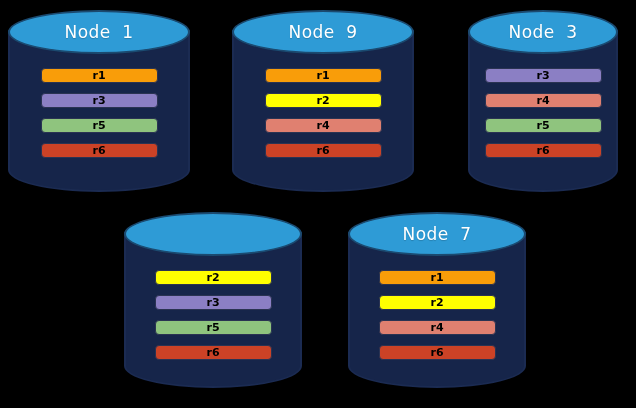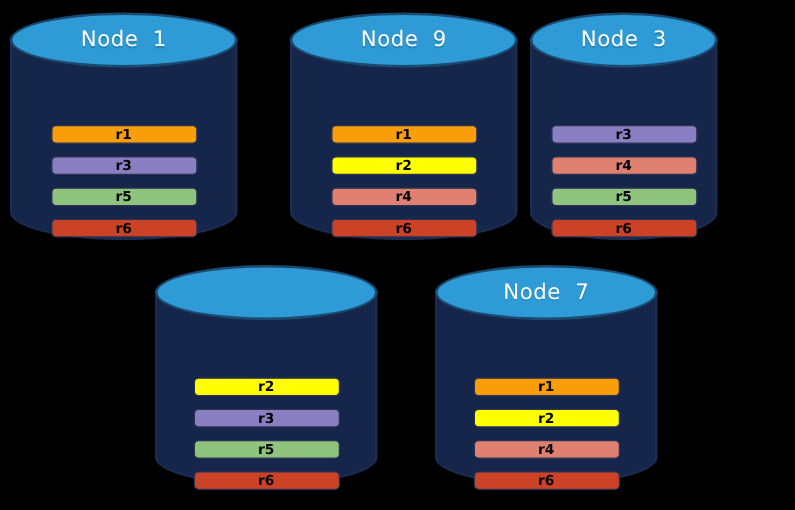--- a/index.html
+++ b/index.html
@@ -76,21 +76,20 @@
   .replicas {
     position: absolute;
     left: 0;
     right: 0;
     top: 58px;
     z-index: 5;
     display: flex;
     flex-direction: column;
     align-items: center;
     gap: 10px;
-    margin-top: 32px;
   }
 
   .replica {
     width: 117px;
     height: 15px;
     border: 1px solid #2a3352;
     border-radius: 4px;
     box-sizing: border-box;
     display: flex;
     align-items: center;
@@ -120,21 +119,21 @@
       <div class="cyl-body" style="background: rgb(22, 37, 74); border-color: rgb(27, 43, 82);"></div>
       <div class="cyl-top" style="background: rgb(46, 155, 214); border-color: rgb(27, 74, 112);"></div>
       <div class="node-label" style="color: rgb(255, 255, 255);">Node  9</div>
       <div class="replicas">
         <div class="replica" style="background: rgb(249, 157, 9); color: rgb(0, 0, 0); border-color: rgb(42, 51, 82);">r1</div>
         <div class="replica" style="background: rgb(255, 255, 0); color: rgb(0, 0, 0); border-color: rgb(42, 51, 82);">r2</div>
         <div class="replica" style="background: rgb(224, 128, 112); color: rgb(0, 0, 0); border-color: rgb(42, 51, 82);">r4</div>
         <div class="replica" style="background: rgb(204, 66, 38); color: rgb(0, 0, 0); border-color: rgb(42, 51, 82);">r6</div>
       </div>
     </div>
-    <div class="node" style="left: 424px; top: 10px; width: 150px; height: 182px;">
+    <div class="node" style="left: 468px; top: 10px; width: 150px; height: 182px;">
       <div class="cyl-body" style="background: rgb(22, 37, 74); border-color: rgb(27, 43, 82);"></div>
       <div class="cyl-top" style="background: rgb(46, 155, 214); border-color: rgb(27, 74, 112);"></div>
       <div class="node-label" style="color: rgb(255, 255, 255);">Node  3</div>
       <div class="replicas">
         <div class="replica" style="background: rgb(139, 127, 196); color: rgb(0, 0, 0); border-color: rgb(42, 51, 82);">r3</div>
         <div class="replica" style="background: rgb(224, 128, 112); color: rgb(0, 0, 0); border-color: rgb(42, 51, 82);">r4</div>
         <div class="replica" style="background: rgb(143, 196, 126); color: rgb(0, 0, 0); border-color: rgb(42, 51, 82);">r5</div>
         <div class="replica" style="background: rgb(204, 66, 38); color: rgb(0, 0, 0); border-color: rgb(42, 51, 82);">r6</div>
       </div>
     </div>

